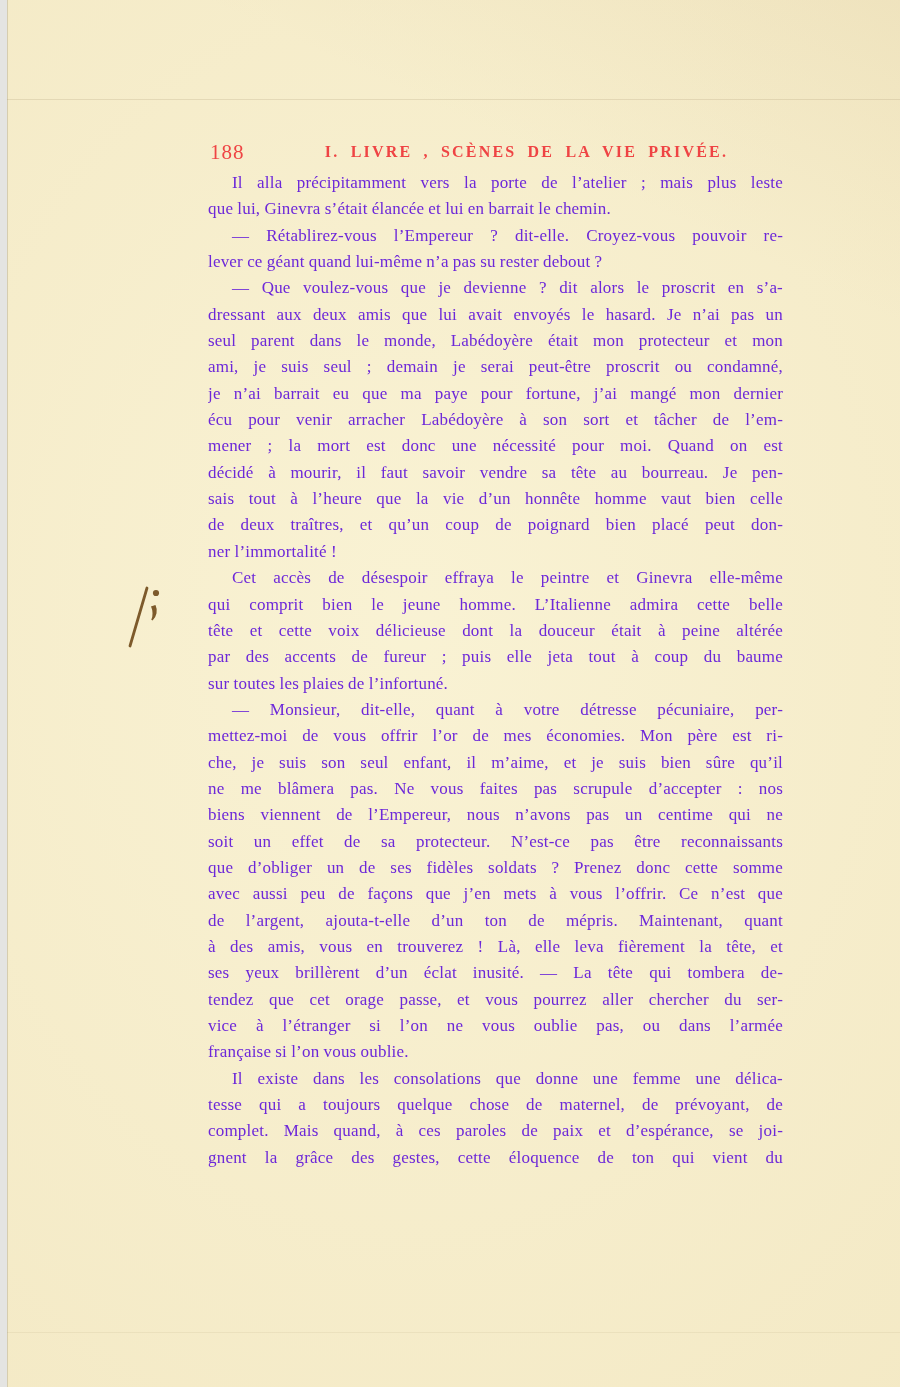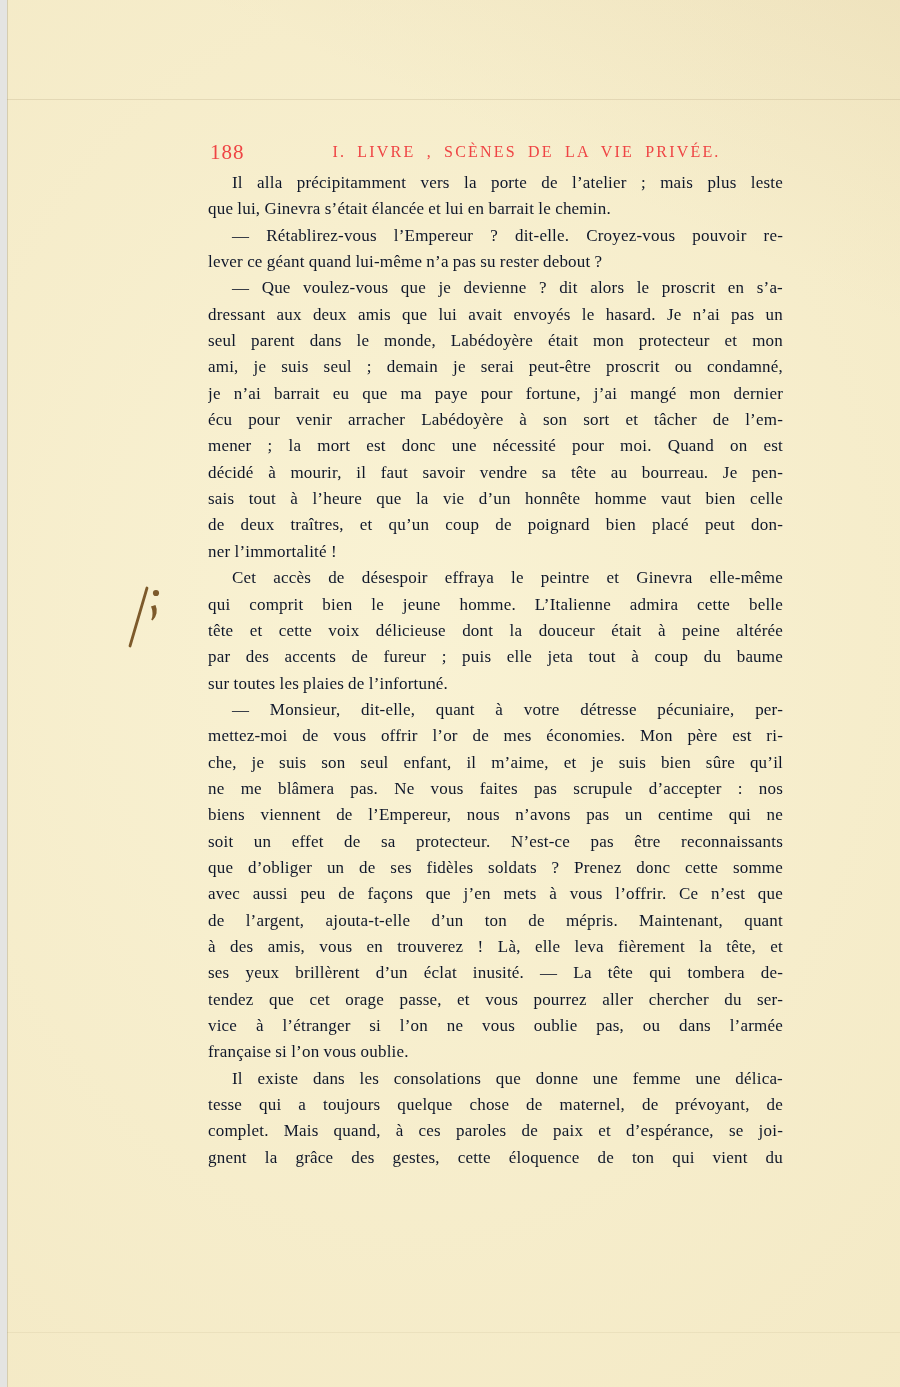--- a/index.html
+++ b/index.html
@@ -32,28 +32,28 @@
   .header-row {
     position: absolute; left: 208px; top: 140px; width: 575px; height: 26px;
     color: #ef4444;
   }
   .page-number {
     position: absolute; left: 2px; top: 0;
     font-size: 21px; letter-spacing: 1px;
   }
   .running-title {
     display: block; text-align: center; padding-left: 62px;
-    font-size: 16px; font-weight: normal;
+    font-size: 16px; font-weight: bold;
     letter-spacing: 2.2px; word-spacing: 5px;
     padding-top: 3px;
     white-space: nowrap;
   }
   .page-body {
     position: absolute; left: 208px; top: 170px; width: 575px;
-    color: #0f172a;
+    color: #6d28d9;
     font-size: 17px; line-height: 26.35px;
     letter-spacing: 0.2px; word-spacing: -0.3px;
   }
   .para { margin: 0; }
   .line {
     text-align: justify;
     text-align-last: justify;
     overflow: hidden;
   }
   .line.indent { text-indent: 24px; }

